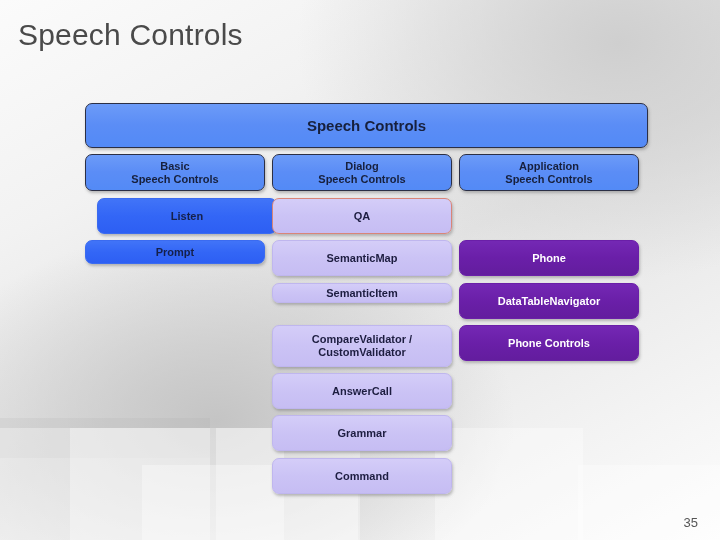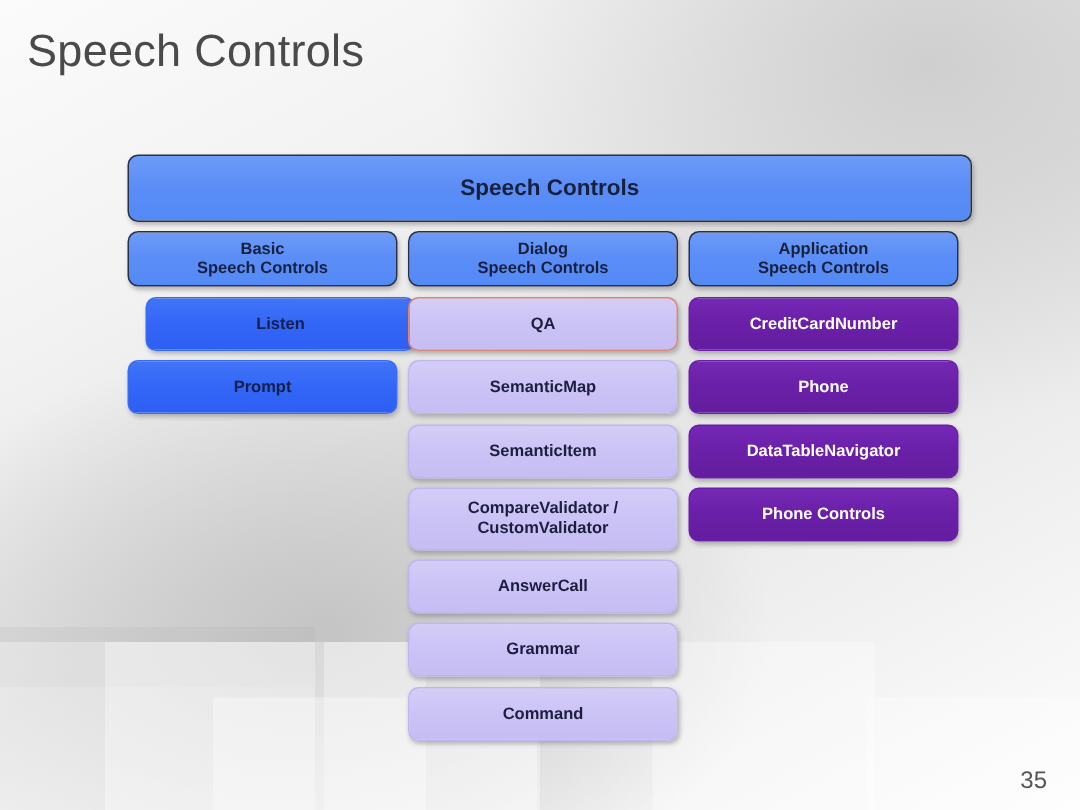--- a/index.html
+++ b/index.html
@@ -71,21 +71,21 @@
   
   .box.pur {
     background:linear-gradient(180deg,#7428b4 0%,#6a1fa8 50%,#631d9e 100%);
     border:1px solid #6a1fa8;
     color:#ffffff; font-size:11px;
   }
 
   
   #pageno {
     position:absolute; right:22px; bottom:10px;
-    font-size:16px; color:#555; font-weight:400;
+    font-size:13px; color:#555; font-weight:400;
   }
 </style>
 </head>
 <body>
 
 <div id="bg">
   <div class="bg-grad"></div>
   <div class="blk d" style="left:-6px;  top:418px; width:216px; height:40px;"></div>
   <div class="blk" style="left:-6px;  top:428px; width:216px; height:112px;"></div>
   <div class="blk" style="left:70px;  top:428px; width:214px; height:112px;"></div>
@@ -116,34 +116,33 @@
   </div>
 
   <div class="box cat" style="left:374px; top:51px; width:180px; height:37px;">
     <span>
       <span>Application</span><br>
       <span>Speech Controls</span>
     </span>
   </div>
 
   <div class="box blue" style="left:12px; top:95px; width:180px; height:36px;">Listen</div>
-  <div class="box blue" style="left:0px; top:137px; width:180px; height:36px;">Prompt</div>
+  <div class="box blue" style="left:0px; top:137px; width:180px; height:24px;">Prompt</div>
 
   <div class="box lav hl" style="left:187px; top:95px; width:180px; height:36px;">QA</div>
   <div class="box lav" style="left:187px; top:137px; width:180px; height:36px;">SemanticMap</div>
-  <div class="box lav" style="left:187px; top:180px; width:180px; height:36px;">SemanticItem</div>
+  <div class="box lav" style="left:187px; top:180px; width:180px; height:20px;">SemanticItem</div>
   <div class="box lav" style="left:187px; top:222px; width:180px; height:42px;">
     <span>
       <span>CompareValidator /</span><br>
       <span>CustomValidator</span>
     </span>
   </div>
   <div class="box lav" style="left:187px; top:270px; width:180px; height:36px;">AnswerCall</div>
   <div class="box lav" style="left:187px; top:312px; width:180px; height:36px;">Grammar</div>
   <div class="box lav" style="left:187px; top:355px; width:180px; height:36px;">Command</div>
 
-  <div class="box pur" style="left:374px; top:95px; width:180px; height:36px;">CreditCardNumber</div>
   <div class="box pur" style="left:374px; top:137px; width:180px; height:36px;">Phone</div>
   <div class="box pur" style="left:374px; top:180px; width:180px; height:36px;">DataTableNavigator</div>
   <div class="box pur" style="left:374px; top:222px; width:180px; height:36px;">Phone Controls</div>
 </div>
 
 <div id="pageno">35</div>
 
 </body></html>

